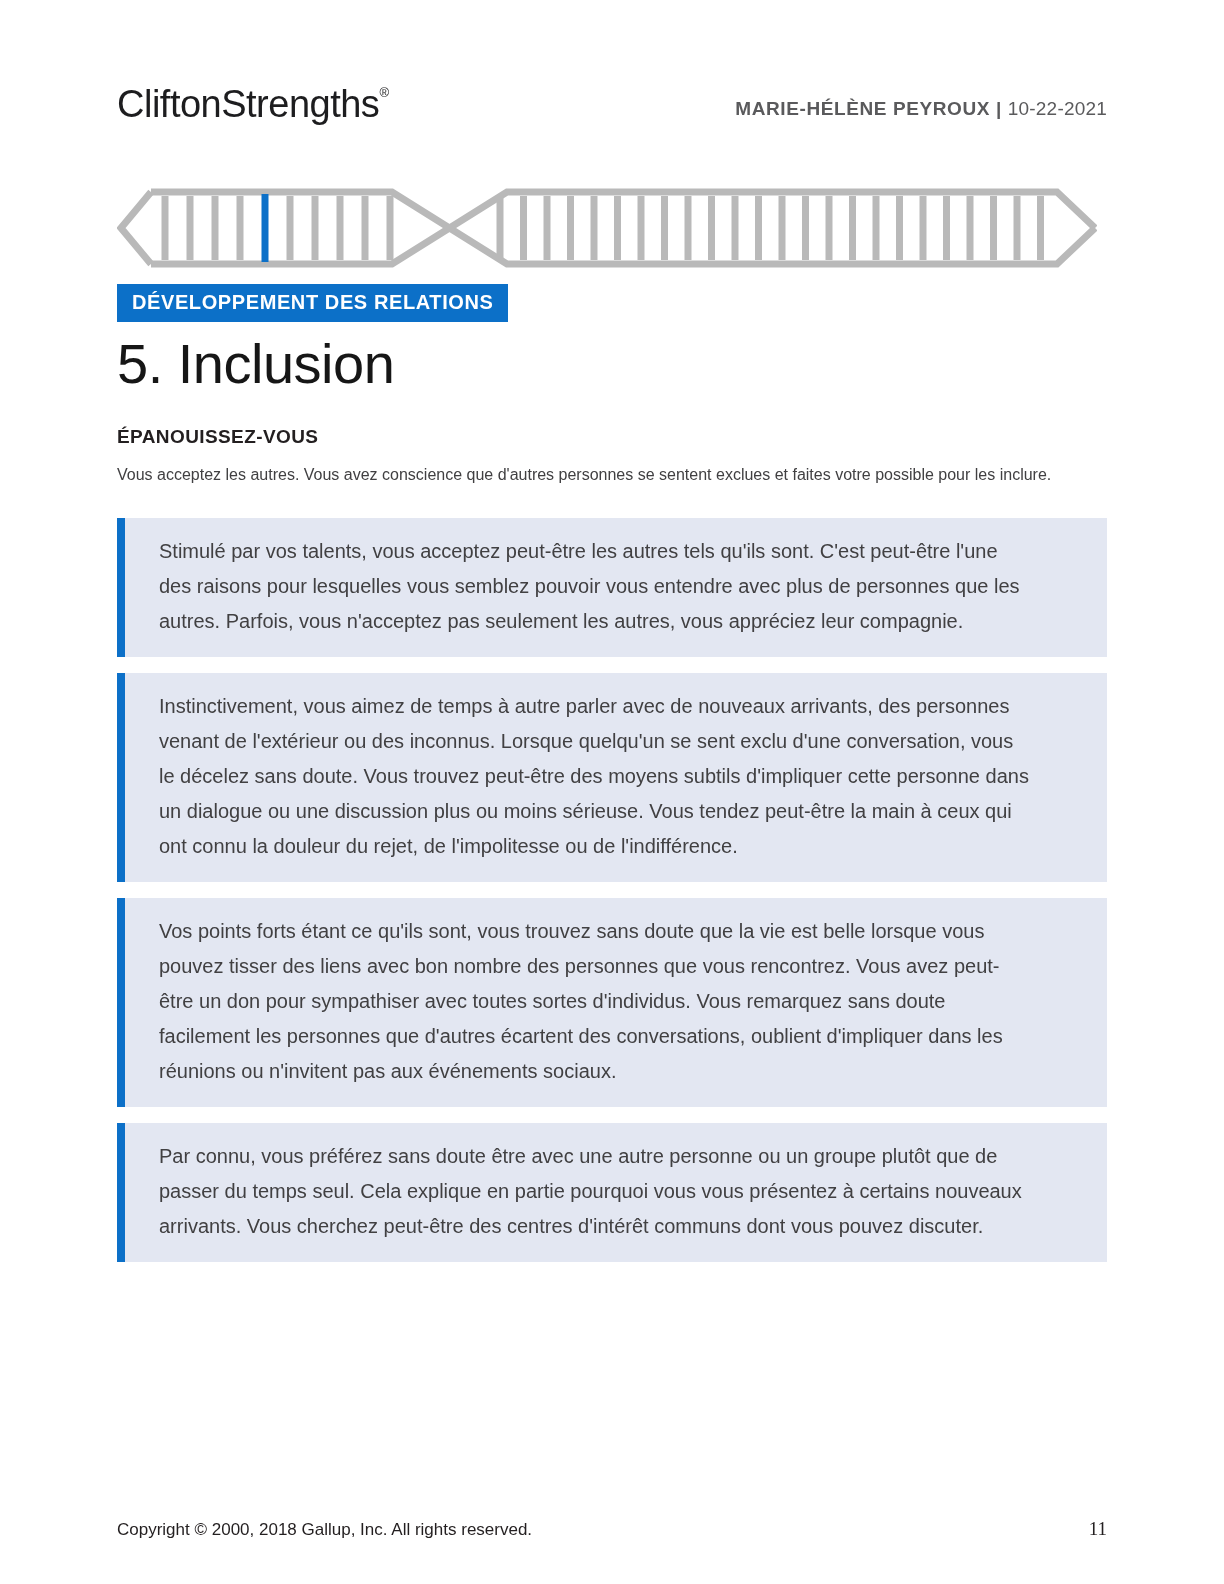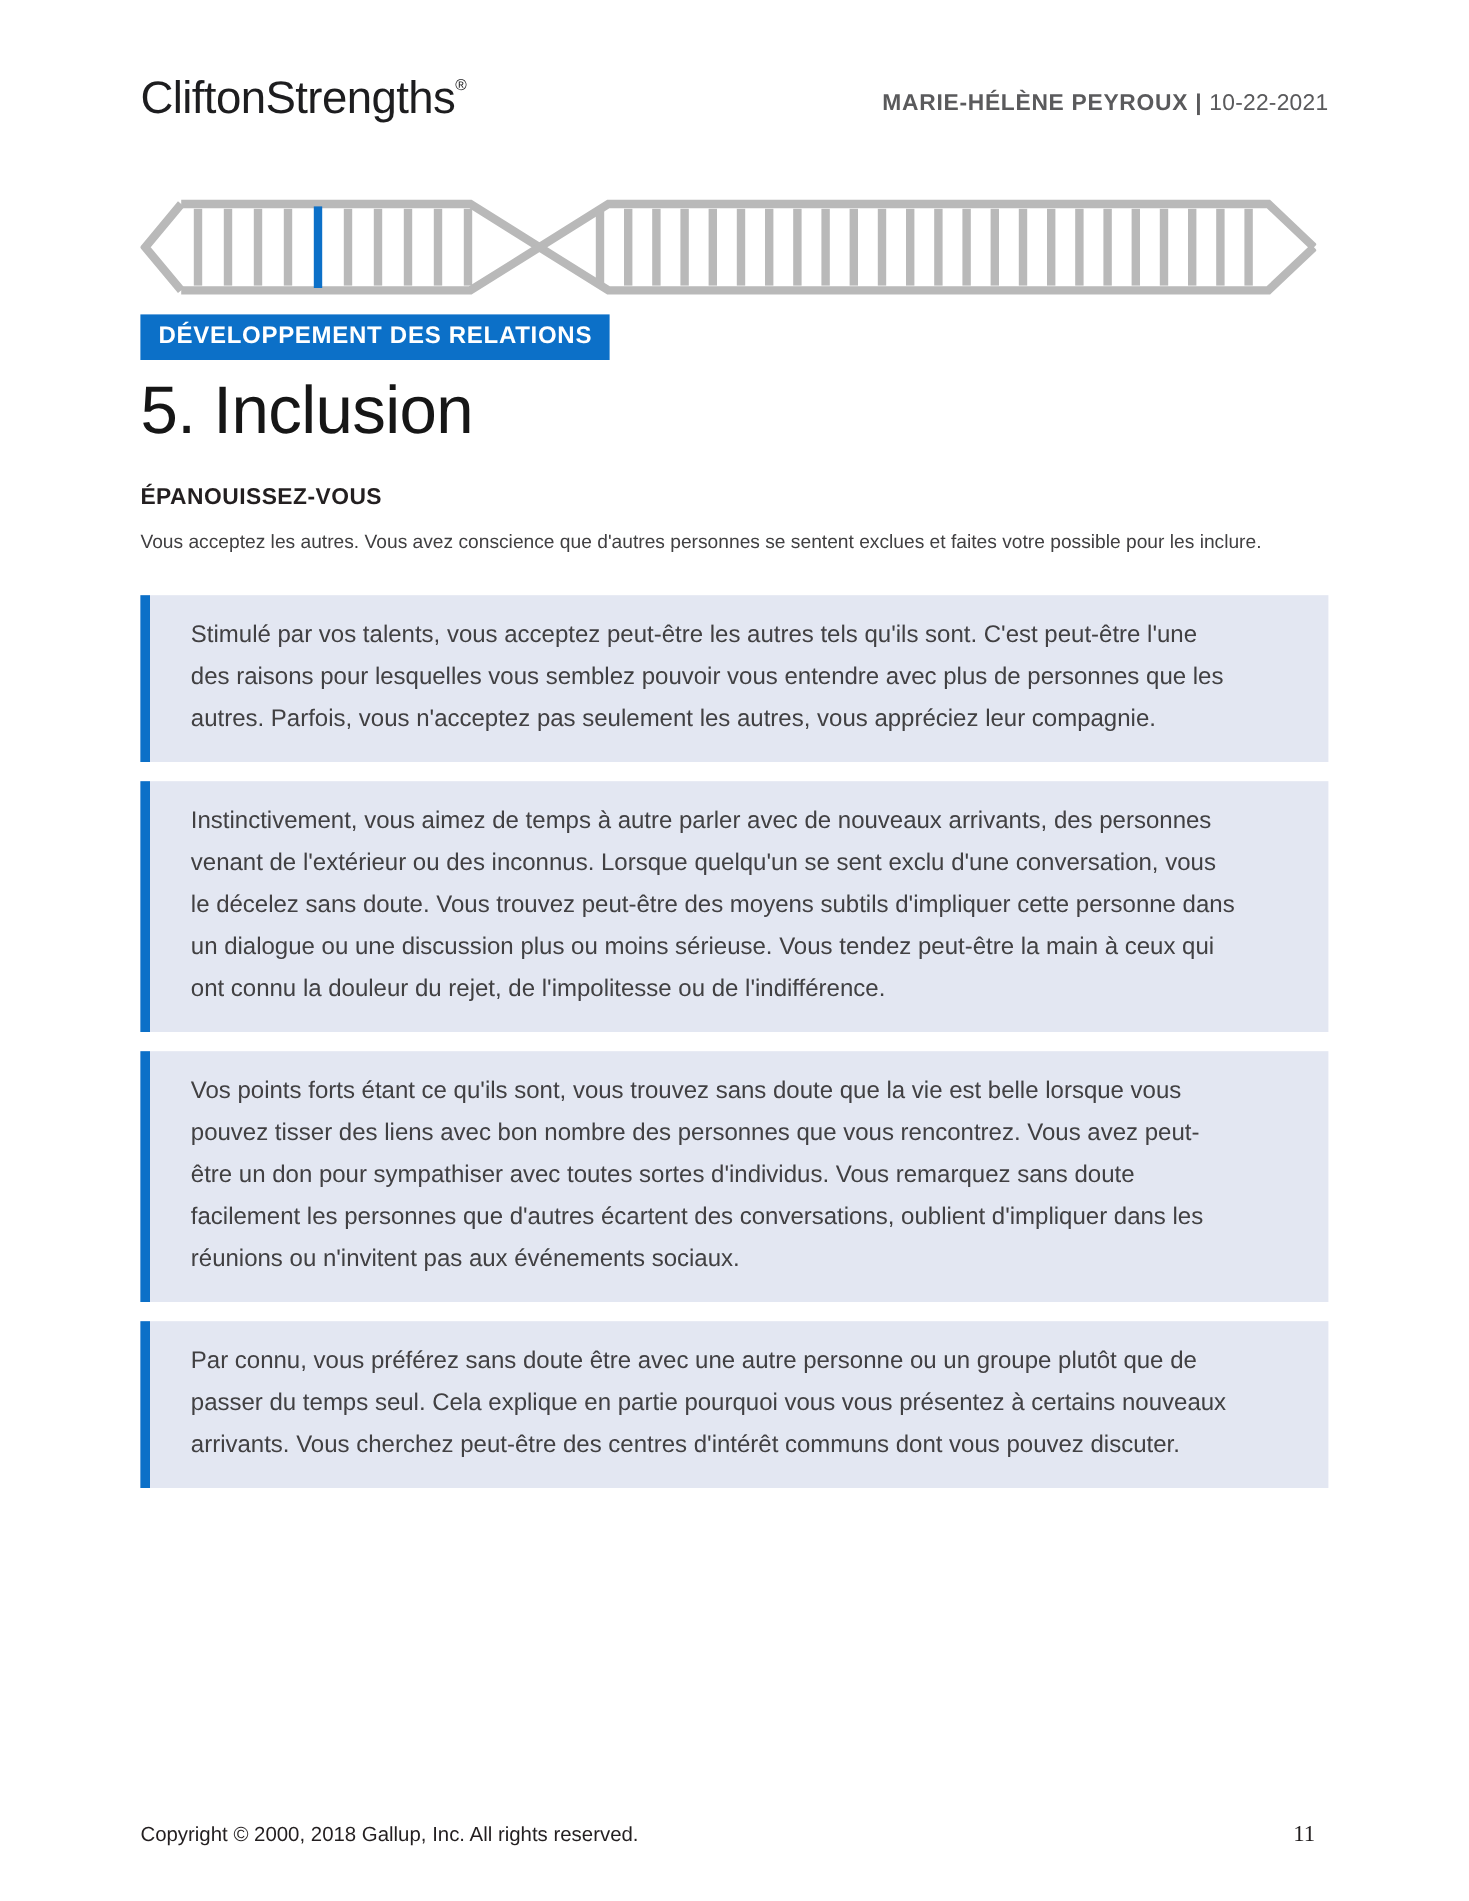--- a/index.html
+++ b/index.html
@@ -11,21 +11,21 @@
   html, body { background: #ffffff; }
   .page {
     position: relative;
     width: 1224px;
     height: 1584px;
     margin: 0 auto;
     background: #ffffff;
     font-family: "Liberation Sans", sans-serif;
     overflow: hidden;
   }
-  .content { padding: 16px 117px; }
+  .content { padding: 16px 117px; margin-top: 22px; }
 
   
   .hdr {
     display: flex;
     justify-content: space-between;
     align-items: flex-start;
     padding-top: 46px;
   }
   .brand {
     font-size: 38px;
@@ -106,21 +106,21 @@
   .insight p {
     font-size: 20px;
     line-height: 35px;
     color: #414042;
   }
 
   
   .ftr {
     position: absolute;
     left: 117px;
-    right: 128px;
+    right: 117px;
     bottom: 44px;
     display: flex;
     justify-content: space-between;
     align-items: baseline;
   }
   .copyright { font-size: 17px; color: #231f20; }
   .pagenum {
     font-family: "Liberation Serif", serif;
     font-size: 19px;
     color: #231f20;

